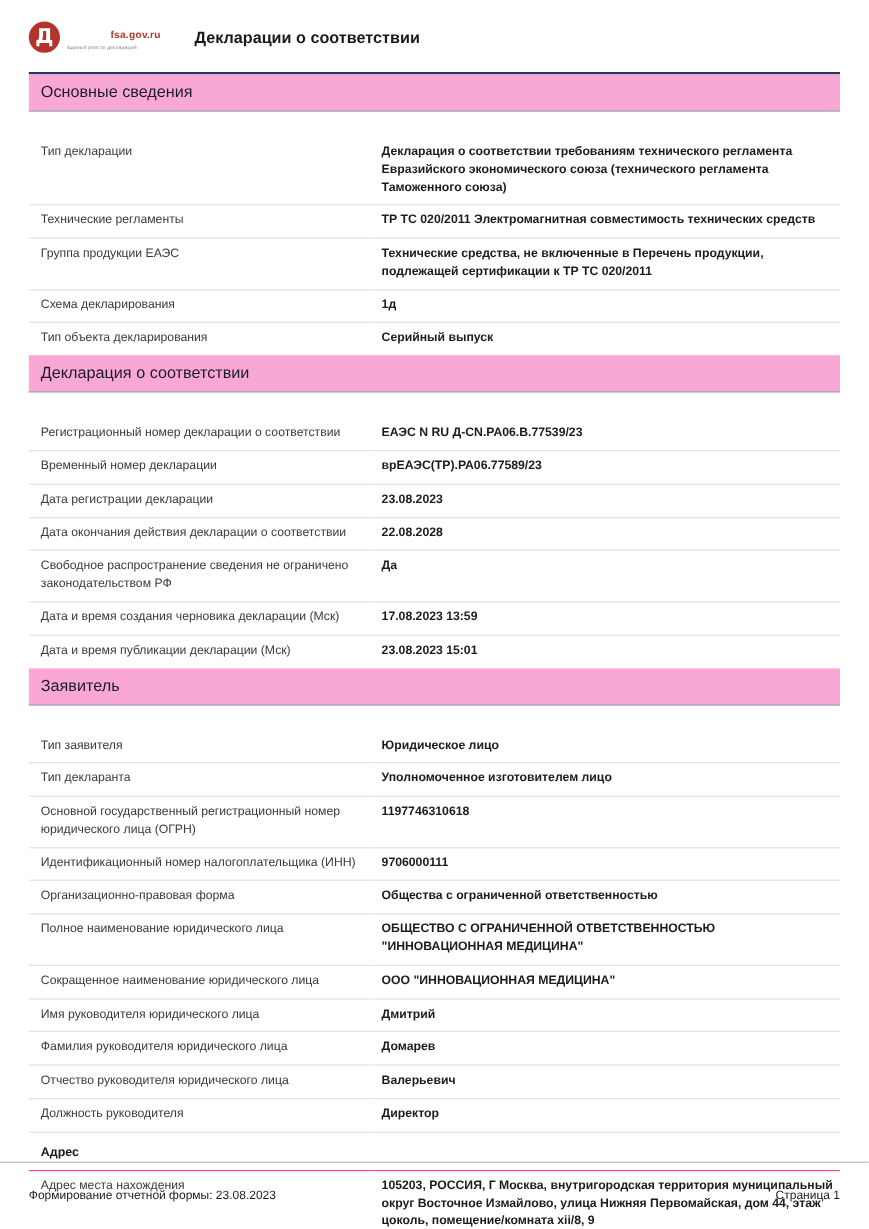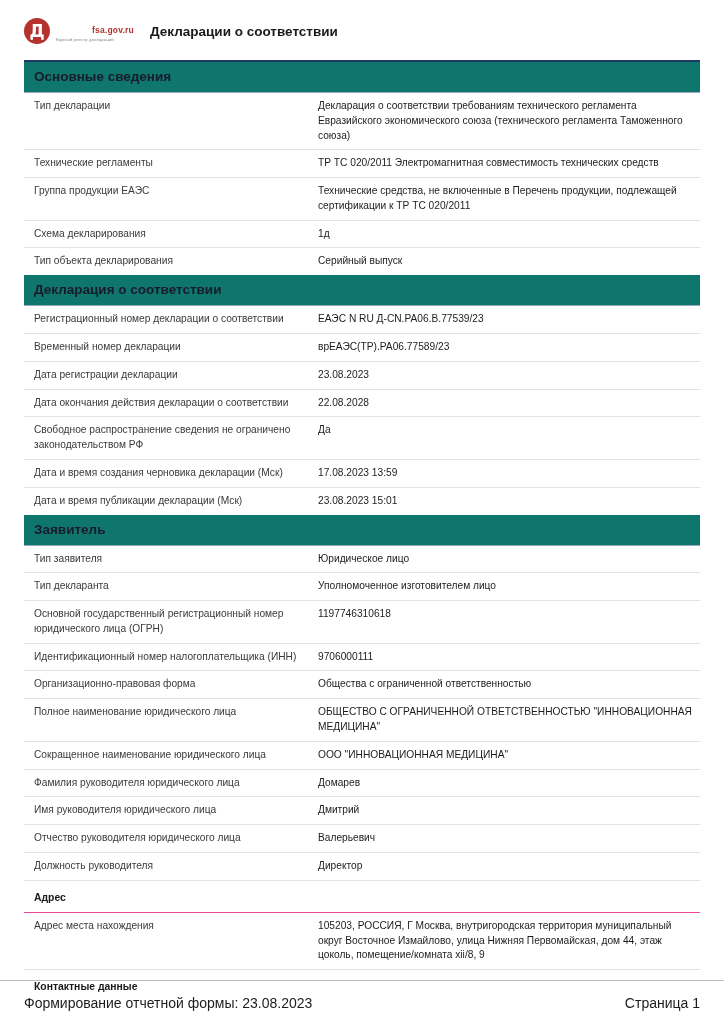--- a/index.html
+++ b/index.html
@@ -63,85 +63,87 @@
     font-size: 4.3px;
     color: #8a8a8a;
     letter-spacing: .1px;
     display: block;
     margin-top: 1px;
   }
   .doc-title {
     font-size: 13.5px;
     font-weight: bold;
     color: #1a1a1a;
-    margin-left: 6px;
+    margin-left: 18px;
   }
   
   .content {
     padding: 0 24px;
     box-sizing: border-box;
   }
   .top-rule {
     border-top: 2px solid #1f3864;
     margin: 6px 0 0 0;
   }
   .section-head {
-    background: #0f766e;
+    background: #f9a8d4;
     font-size: 13.5px;
-    font-weight: bold;
+    font-weight: normal;
     color: #1a1a2e;
     padding: 7px 10px 8px 10px;
     box-sizing: border-box;
     border-bottom: 1px solid #9aa7bd;
   }
   table.kv {
     width: 100%;
     border-collapse: collapse;
     table-layout: fixed;
+    margin-top: 21px;
   }
   table.kv td {
     vertical-align: top;
     font-size: 10.2px;
     line-height: 1.45;
     padding: 6px 6px 6px 10px;
     border-bottom: 1px solid #e2e2e2;
     color: #2b2b2b;
   }
   table.kv td.k {
     width: 268px;
     color: #3a3a3a;
   }
   table.kv td.v {
     color: #1c1c1c;
+    font-weight: bold;
   }
   table.kv tr.subhead td {
     font-weight: bold;
     font-size: 10.4px;
     padding-top: 9px;
     padding-bottom: 7px;
     border-bottom: 1px solid #ec4899;
     color: #1a1a1a;
   }
   table.kv tr.noborder td {
     border-bottom: none;
   }
   
   .doc-footer {
     position: absolute;
     left: 0;
     right: 0;
     bottom: 0;
-    height: 44px;
+    height: 56px;
     border-top: 1px solid #bbbbbb;
     display: flex;
     align-items: center;
     justify-content: space-between;
     padding: 0 24px;
     box-sizing: border-box;
-    font-size: 14px;
+    font-size: 10px;
     color: #1c1c1c;
   }
 </style>
 </head>
 <body>
 
 <div class="page">
 
   <div class="doc-header">
     <div class="logo-block">
@@ -242,26 +244,26 @@
       </tr>
       <tr>
         <td class="k">Полное наименование юридического лица</td>
         <td class="v">ОБЩЕСТВО С ОГРАНИЧЕННОЙ ОТВЕТСТВЕННОСТЬЮ "ИННОВАЦИОННАЯ МЕДИЦИНА"</td>
       </tr>
       <tr>
         <td class="k">Сокращенное наименование юридического лица</td>
         <td class="v">ООО "ИННОВАЦИОННАЯ МЕДИЦИНА"</td>
       </tr>
       <tr>
+        <td class="k">Имя руководителя юридического лица</td>
+        <td class="v">Дмитрий</td>
+      </tr>
+      <tr>
         <td class="k">Фамилия руководителя юридического лица</td>
         <td class="v">Домарев</td>
-      </tr>
-      <tr>
-        <td class="k">Имя руководителя юридического лица</td>
-        <td class="v">Дмитрий</td>
       </tr>
       <tr>
         <td class="k">Отчество руководителя юридического лица</td>
         <td class="v">Валерьевич</td>
       </tr>
       <tr>
         <td class="k">Должность руководителя</td>
         <td class="v">Директор</td>
       </tr>
       <tr class="subhead">

